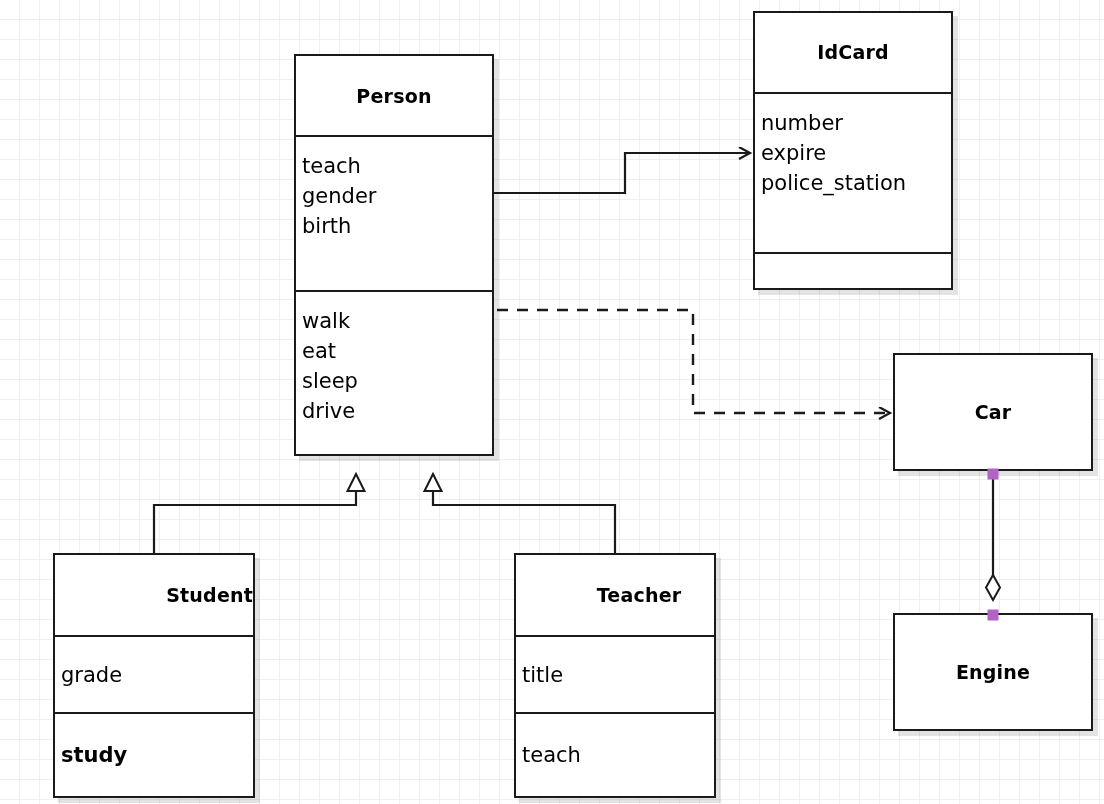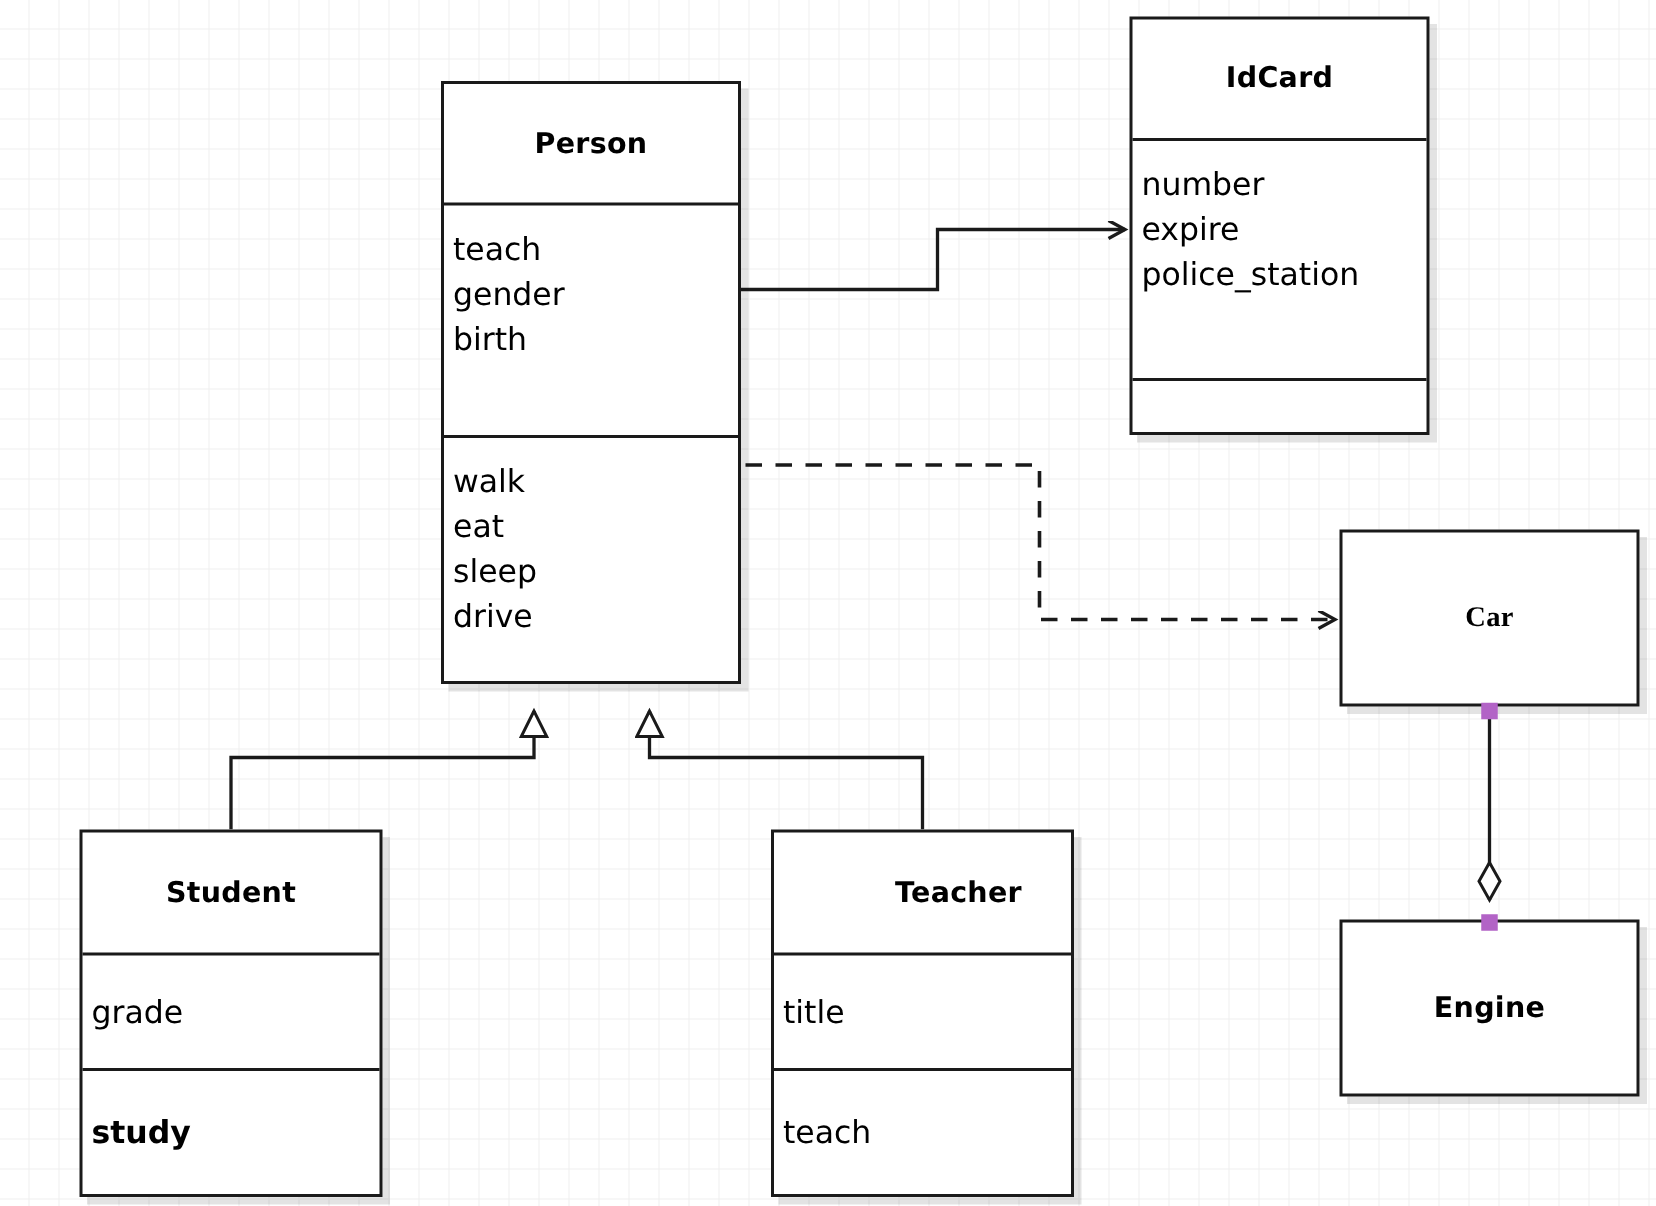--- a/index.html
+++ b/index.html
@@ -133,33 +133,33 @@
     </div>
     <div class="compartment member-list pad-top" style="height:162px; ">
       <span class="member">number</span>
       <span class="member">expire</span>
       <span class="member">police_station</span>
     </div>
     <div class="compartment empty-compartment" style="height:37px;"></div>
   </div>
 
   <div class="uml-class" id="class-car" style="left:893px; top:353px; width:200px; height:118px;">
-    <div class="compartment class-title" style="height:118px;font-family:Liberation Serif, serif;">
+    <div class="compartment class-title" style="height:118px;">
       <span>Car</span>
     </div>
   </div>
 
   <div class="uml-class" id="class-engine" style="left:893px; top:613px; width:200px; height:118px;">
     <div class="compartment class-title" style="height:118px;">
       <span>Engine</span>
     </div>
   </div>
 
   <div class="uml-class" id="class-student" style="left:53px; top:553px; width:202px; height:245px;">
-    <div class="compartment class-title" style="height:81px;">
+    <div class="compartment class-title" style="height:81px;justify-content:flex-end;">
       <span>Student</span>
     </div>
     <div class="compartment member-list" style="height:79px;">
       <span class="member">grade</span>
     </div>
     <div class="compartment member-list" style="height:85px;font-weight:bold;">
       <span class="member">study</span>
     </div>
   </div>
 

